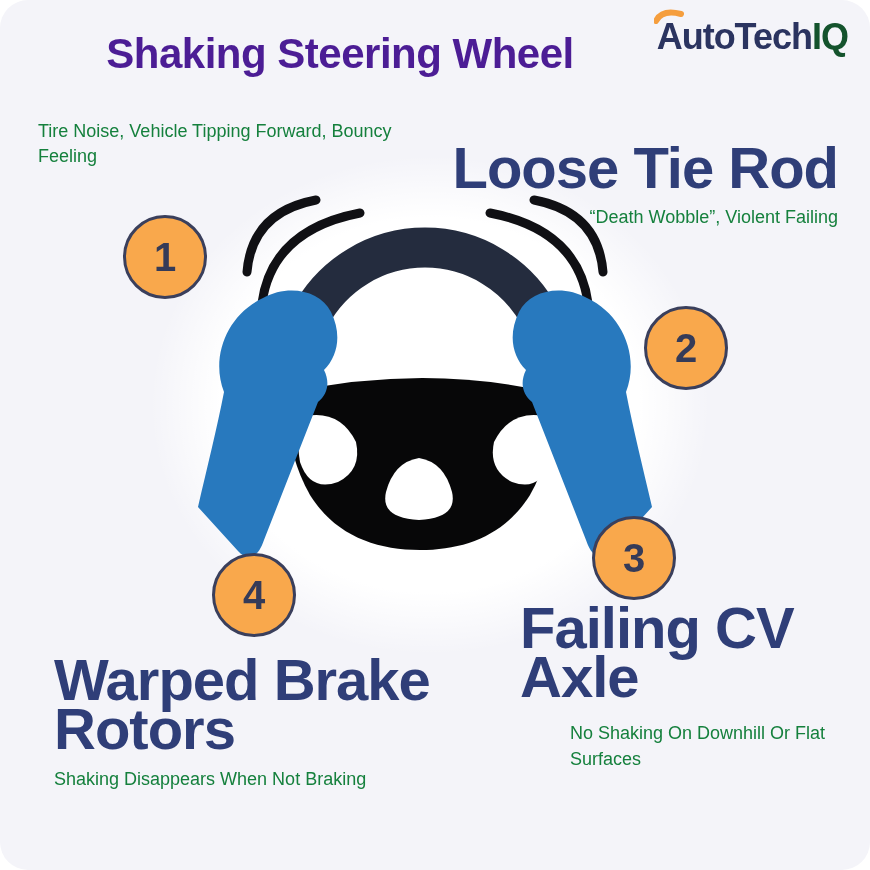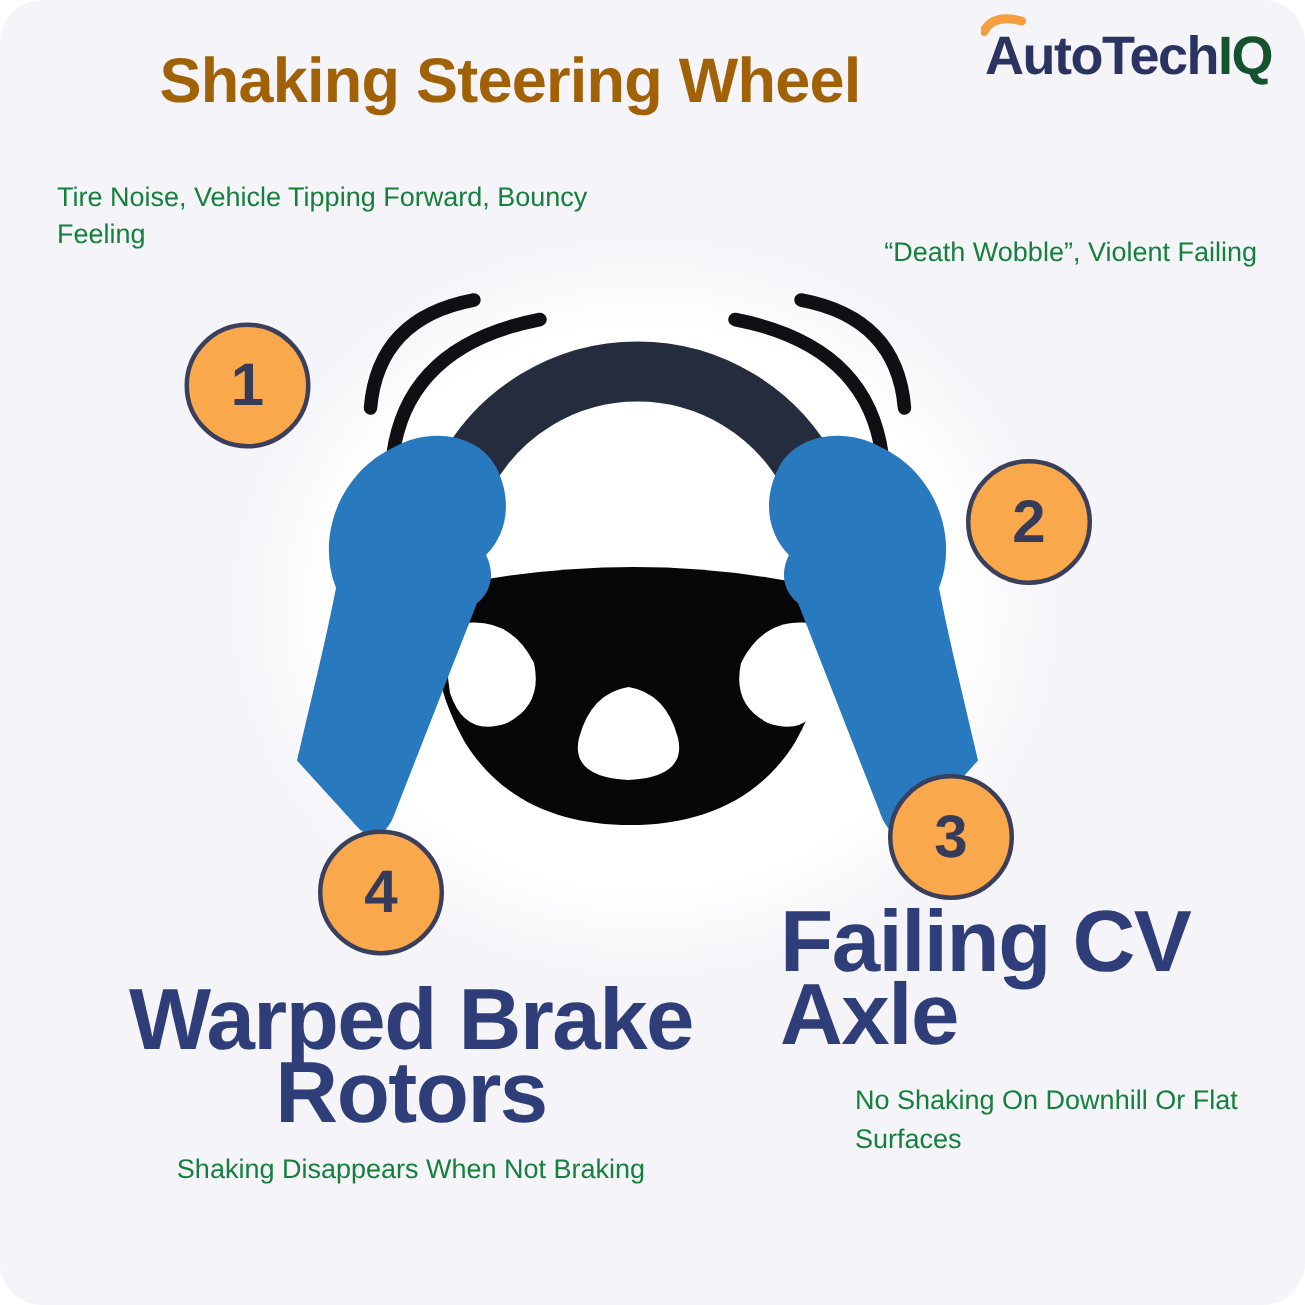--- a/index.html
+++ b/index.html
@@ -7,21 +7,21 @@
     position:relative;width:870px;height:870px;overflow:hidden;
     font-family:"Liberation Sans",sans-serif;background:#FFFFFF;
   }
   .card{
     position:absolute;inset:0;background:#F4F4F9;border-radius:28px;
   }
   .illustration{position:absolute;left:0;top:0;width:870px;height:870px;}
 
   .title{
     position:absolute;left:40px;top:30px;width:600px;text-align:center;
-    font-size:42px;font-weight:700;color:#a16207;letter-spacing:-0.5px;
+    font-size:42px;font-weight:700;color:#4c1d95;letter-spacing:-0.5px;
   }
 
   .logo{
     position:absolute;top:16px;right:22px;
     font-size:36px;font-weight:800;color:#2B3460;letter-spacing:-1px;
     white-space:nowrap;
   }
   .logo .iq{color:#14532d;}
   .logo-swoosh{position:absolute;left:-3px;top:-10px;width:30px;height:18px;}
 
@@ -31,21 +31,21 @@
     line-height:0.84;letter-spacing:-1px;
   }
   .cause p{
     margin:12px 0 0;font-size:18px;font-weight:400;color:#15803d;line-height:1.4;
   }
   .cause-1{left:38px;top:107px;width:400px;}
   .cause-1 p{width:385px;}
   .cause-2{right:32px;top:144px;width:420px;text-align:right;}
   .cause-3{right:30px;top:604px;width:320px;}
   .cause-3 p{margin-top:20px;margin-left:auto;width:270px;}
-  .cause-4{left:39px;top:656px;width:470px;text-align:center;}
+  .cause-4{left:54px;top:656px;width:470px;}
   .cause-4 p{margin-top:14px;}
 
   .num{
     position:absolute;width:84px;height:84px;border-radius:50%;
     background:#F9A84C;border:3px solid #3A3F5C;box-sizing:border-box;
     color:#353B58;font-size:40px;font-weight:700;
     display:flex;align-items:center;justify-content:center;
   }
   .num-1{left:123px;top:215px;}
   .num-2{left:644px;top:306px;}
@@ -96,20 +96,21 @@
       <svg class="logo-swoosh" viewBox="0 0 30 18">
         <path d="M2,15 Q8,3 27,8" fill="none" stroke="#F59E3E" stroke-width="6" stroke-linecap="round"></path>
       </svg><span>AutoTech</span><span class="iq">IQ</span>
     </div>
 
     <section class="cause cause-1">
       <p>Tire Noise, Vehicle Tipping Forward, Bouncy Feeling</p>
     </section>
 
     <section class="cause cause-2">
+      <h2>Loose Tie Rod</h2>
       <p>“Death Wobble”, Violent Failing</p>
     </section>
 
     <section class="cause cause-3">
       <h2>Failing CV Axle</h2>
       <p>No Shaking On Downhill Or Flat Surfaces</p>
     </section>
 
     <section class="cause cause-4">
       <h2>Warped Brake Rotors</h2>

